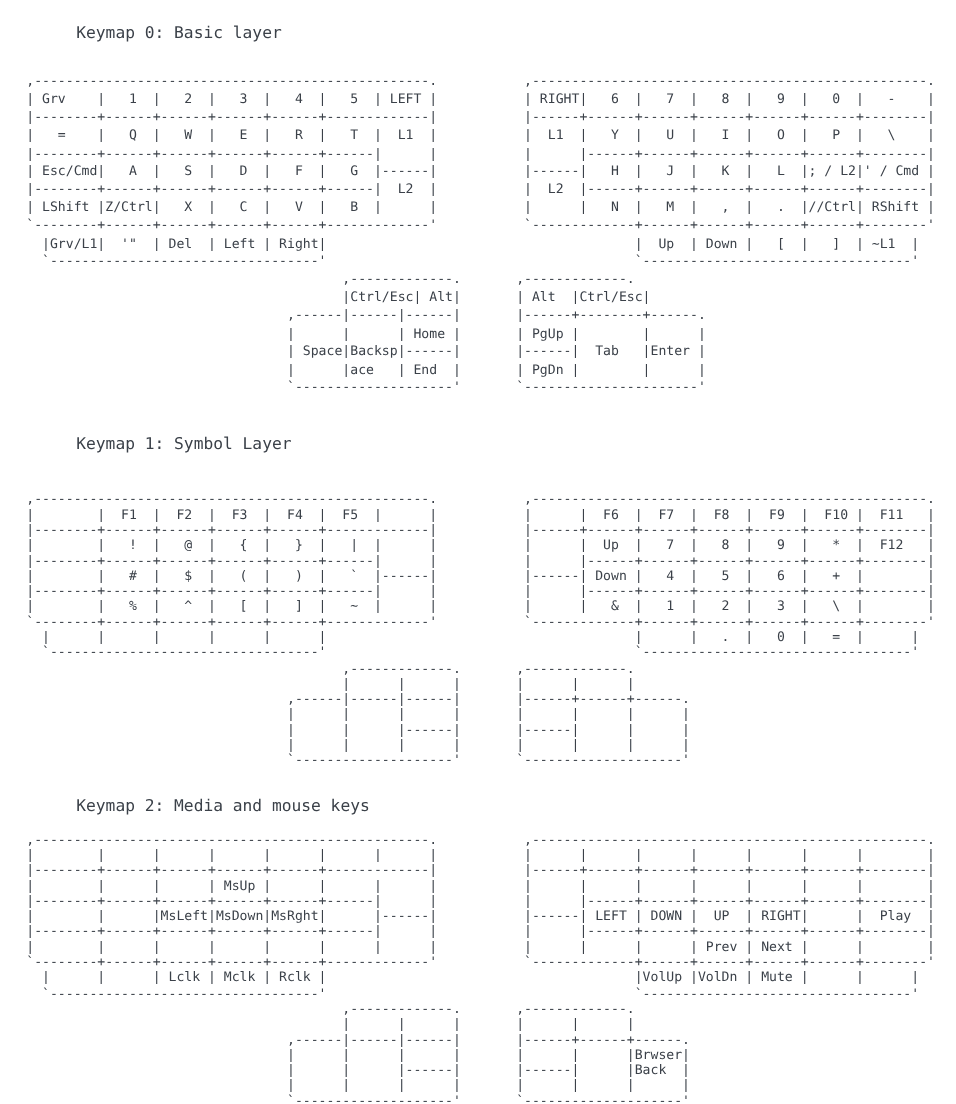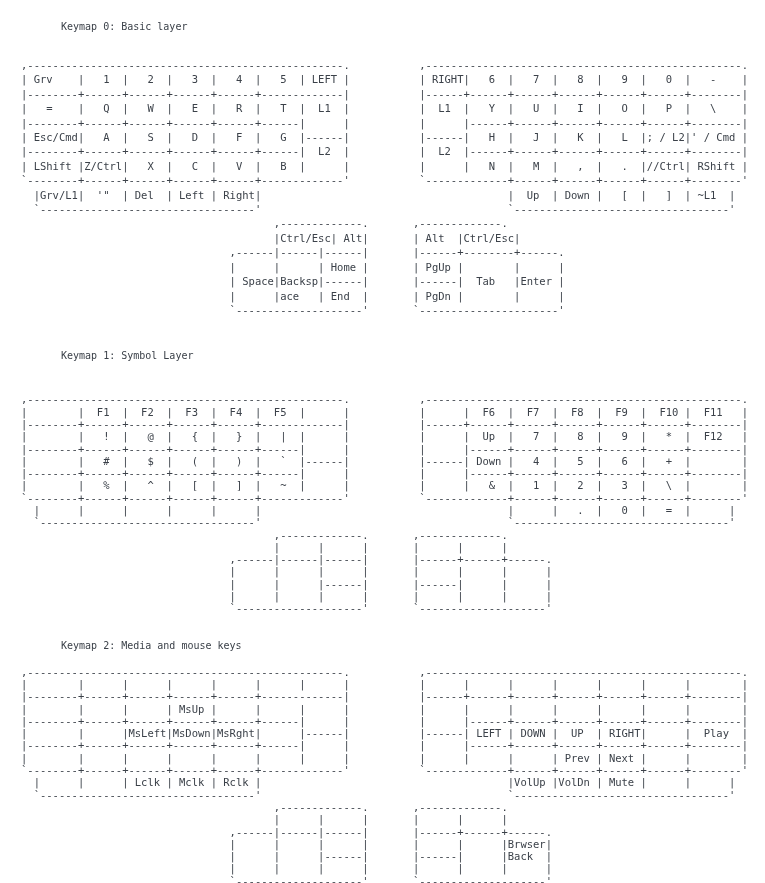--- a/index.html
+++ b/index.html
@@ -16,21 +16,21 @@
     padding: 20px 0 0 21px;
     color: #3b4149;
     font-family: "DejaVu Sans Mono", "Liberation Mono", monospace;
     font-size: 10.5px;
   }
   .km-title {
     margin: 0;
     line-height: 14px;
     white-space: pre;
     font-weight: normal;
-    font-size: 10px;
+    font-size: 13px;
     padding-left: 40px;
   }
   pre.km-art {
     margin: 0;
     padding: 0;
     font-family: inherit;
     font-size: 10.5px;
     white-space: pre;
   }
   

